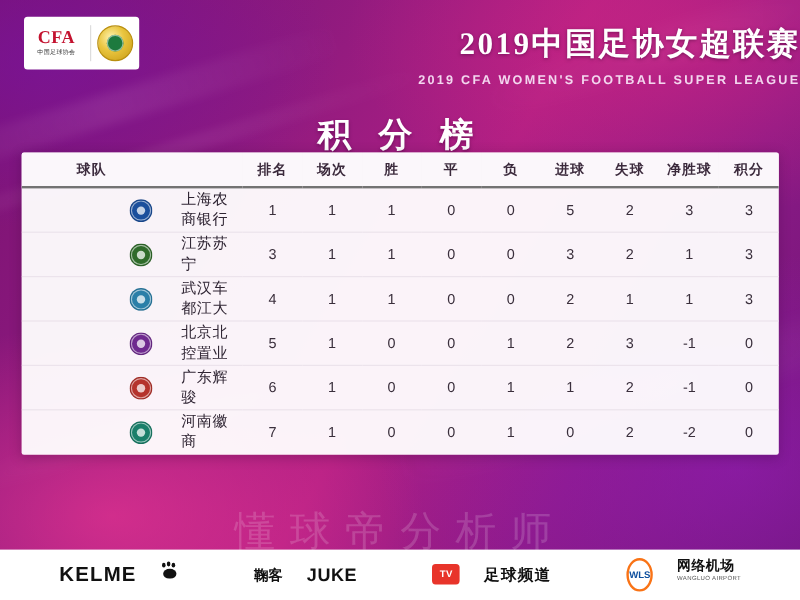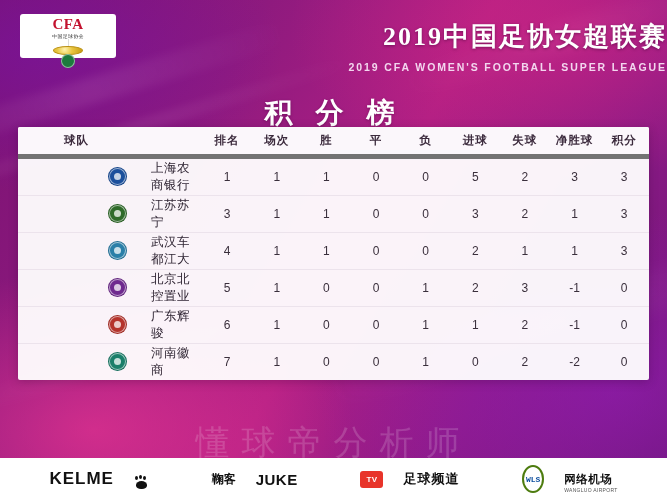--- a/index.html
+++ b/index.html
@@ -43,21 +43,20 @@
   }
   .cfa-logo {
     position: absolute;
     left: 20px; top: 14px;
     width: 96px; height: 44px;
     background: #ffffff;
     border-radius: 3px;
     display: flex;
     align-items: center;
     padding: 3px 4px;
-    flex-direction: column;
   }
   .cfa-left { width: 46px; text-align: center; line-height: 1; }
   .cfa-left .cfa-word {
     font-family: "Liberation Serif", serif;
     font-weight: bold;
     font-size: 15px;
     color: #c3122f;
     letter-spacing: .5px;
   }
   .cfa-left .cfa-sub {
@@ -125,21 +124,21 @@
     box-shadow: 0 2px 10px rgba(40,0,40,.25);
     overflow: hidden;
   }
   table { width: 100%; border-collapse: collapse; }
   thead th {
     height: 29px;
     font-size: 11.5px;
     font-weight: bold;
     color: #3b2a3c;
     letter-spacing: 1px;
-    border-bottom: 5px solid #737373;
+    border-bottom: 2px solid #737373;
     background: #fbf7fb;
   }
   tbody td {
     height: 37px;
     font-size: 12px;
     color: #3a2f3c;
     text-align: center;
     border-bottom: 1px solid #ece3ec;
   }
   tbody tr:last-child td { border-bottom: none; }
@@ -191,21 +190,21 @@
   .sponsors {
     position: absolute;
     left: 0; bottom: 0;
     width: 667px; height: 42px;
     background: #ffffff;
     display: flex;
     align-items: center;
     justify-content: space-around;
     padding: 0 18px;
   }
-  .sp { display: flex; align-items: flex-end; gap: 20px; }
+  .sp { display: flex; align-items: flex-start; gap: 20px; }
   .sp-kelme .kw {
     font-family: "Liberation Sans", sans-serif;
     font-weight: bold;
     font-size: 17px;
     letter-spacing: 1px;
     color: #111;
   }
   .paw {
     width: 15px; height: 13px;
     position: relative;
@@ -246,25 +245,25 @@
   .sp-tv .tv-cn {
     font-family: "Liberation Serif", serif;
     font-weight: bold;
     font-size: 13px;
     color: #111;
     letter-spacing: 1px;
   }
   .sp-wls .wls-mark {
     width: 22px; height: 28px;
     border-radius: 50%;
-    border: 2px solid #4d7c0f;
+    border: 2px solid #f97316;
     color: #0d4f9e;
     font-size: 8px;
     font-weight: bold;
-    display: flex; align-items: center; justify-content: center; font-family: Liberation Mono, monospace;
+    display: flex; align-items: center; justify-content: center;
   }
   .sp-wls .wls-cn {
     font-size: 11.5px;
     color: #111;
     font-weight: bold;
     letter-spacing: .5px;
   }
   .sp-wls .wls-en {
     font-size: 5px;
     color: #555;

